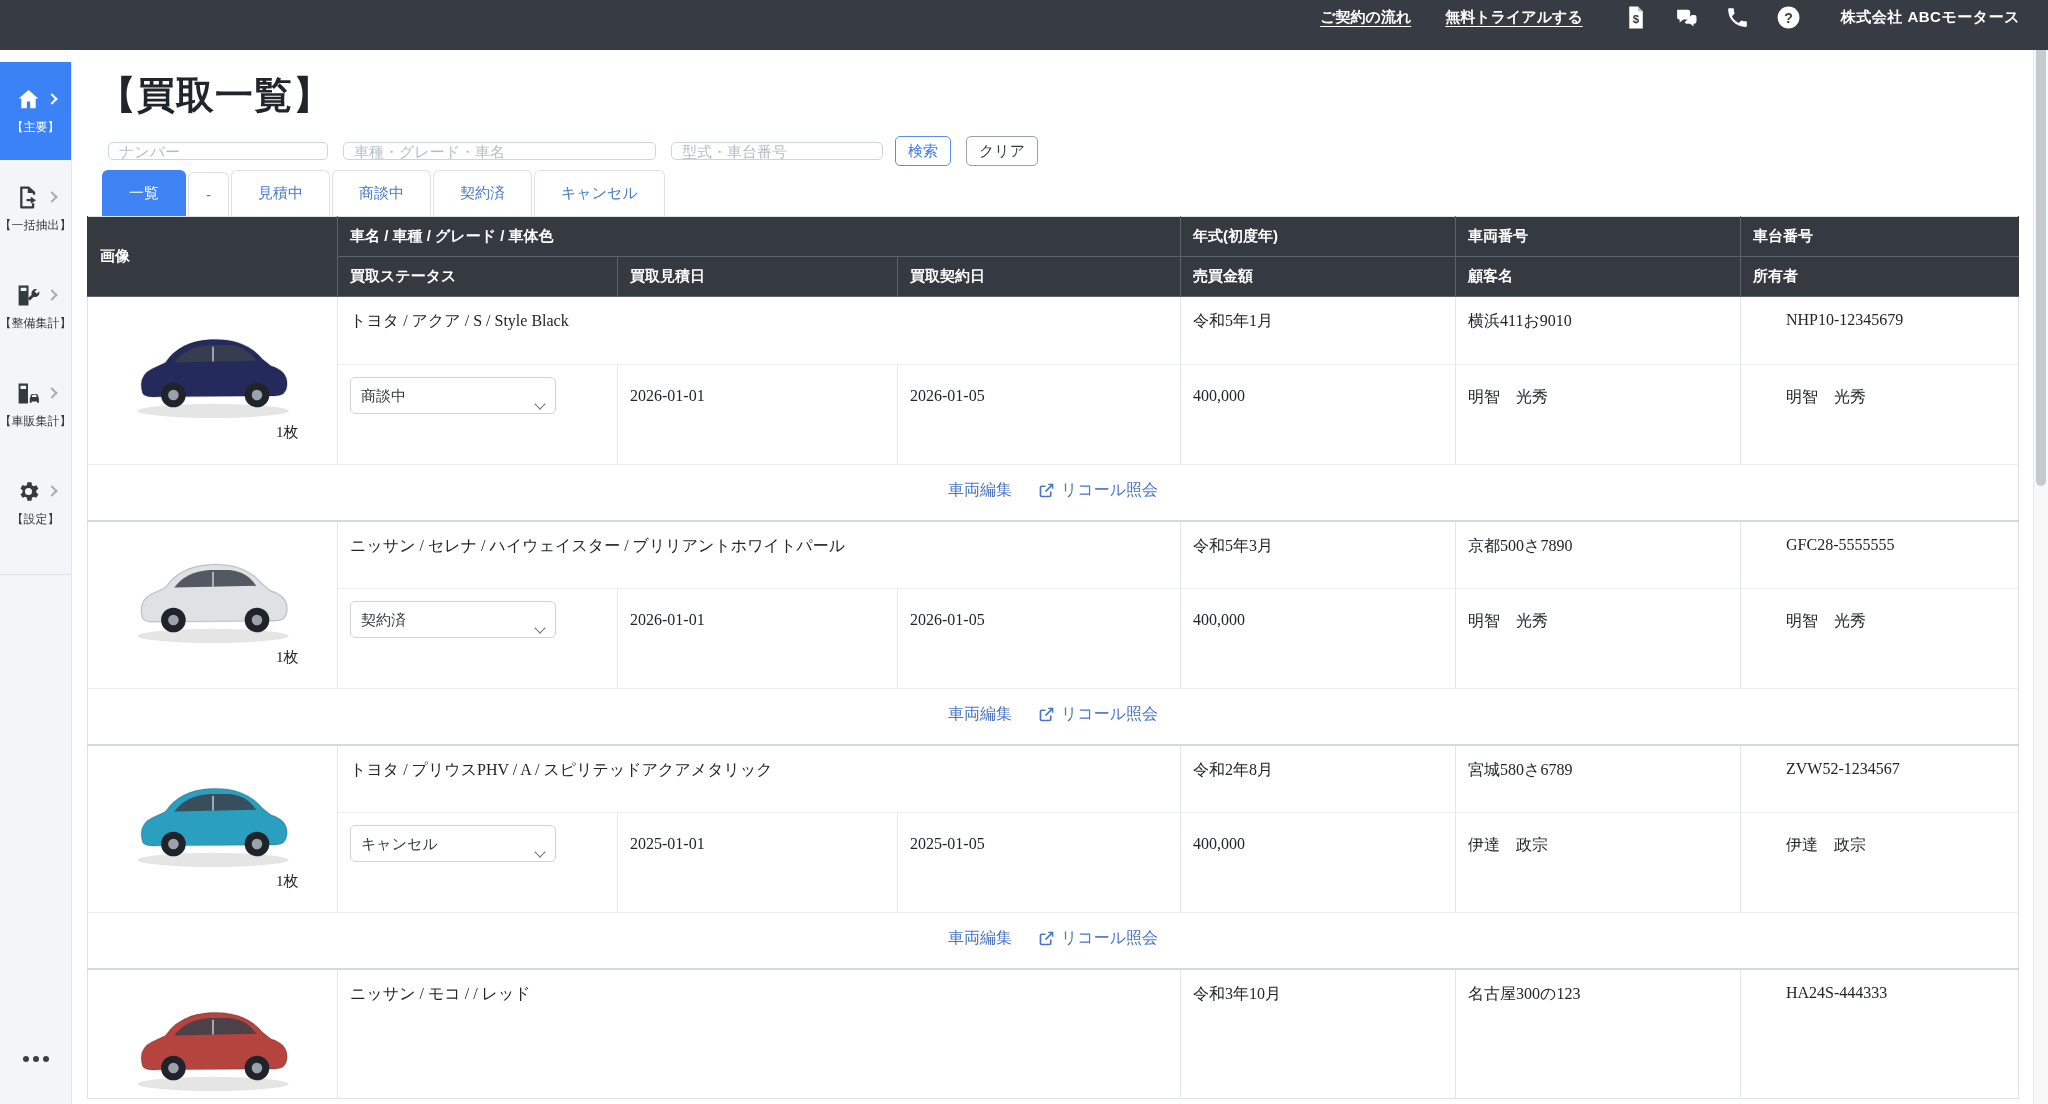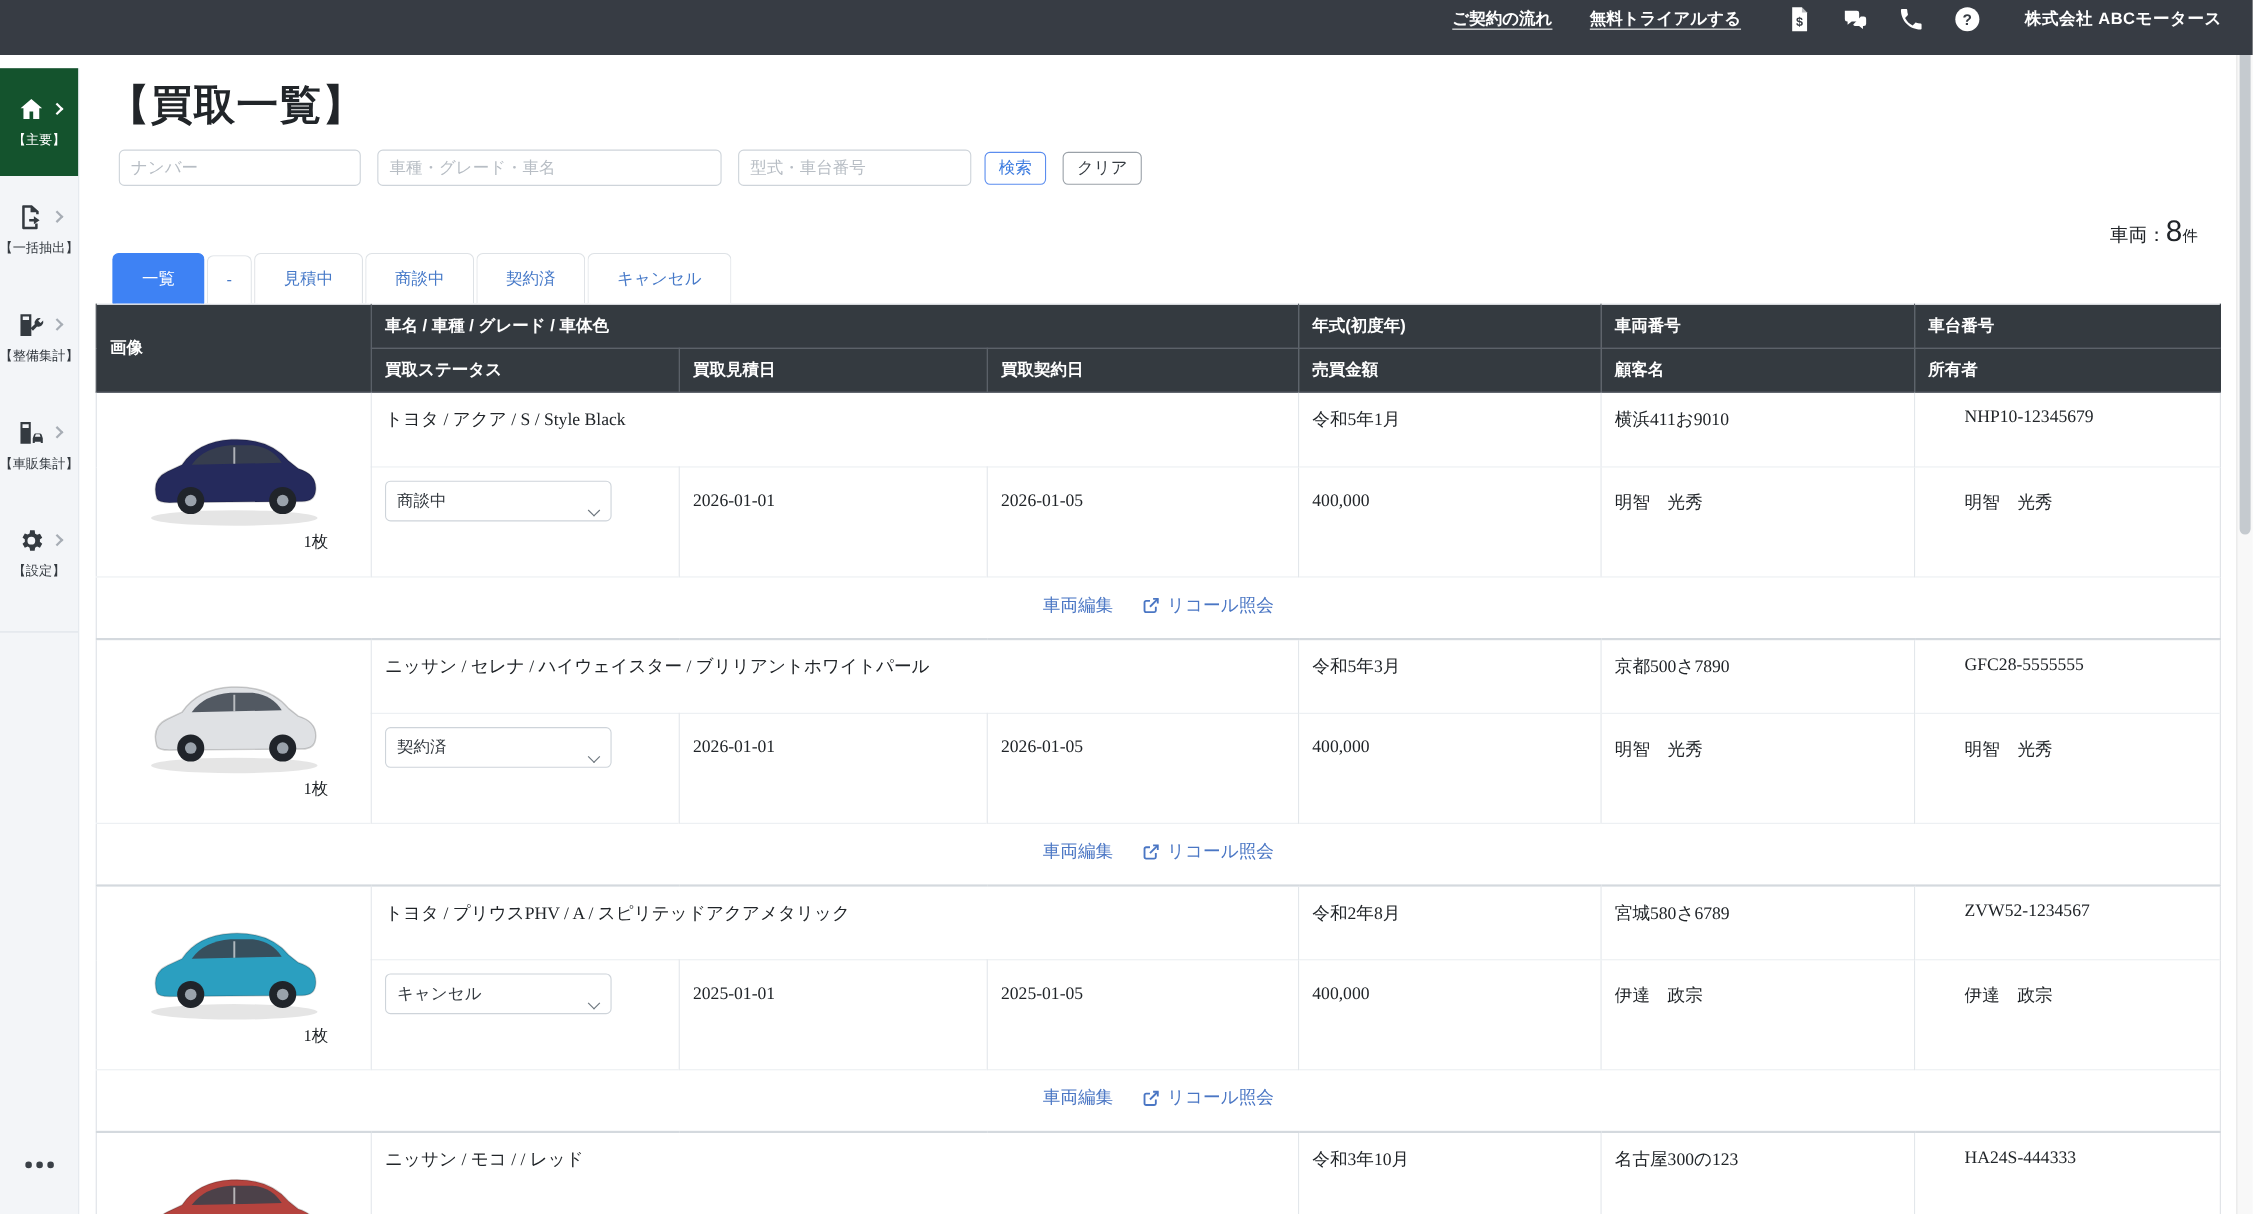--- a/index.html
+++ b/index.html
@@ -15,36 +15,36 @@
   .topbar-icons svg { width:100%; height:100%; fill:#fff; }
   .company { color:#fff; font-size:15px; font-weight:bold; letter-spacing:.5px; }
 
   
   .sidebar { position:absolute; left:0; top:62px; bottom:0; width:72px; background:#f3f5f8; border-right:1px solid #e5e9ee; z-index:4; }
   .side-item { height:98px; display:flex; flex-direction:column; align-items:center; justify-content:center; cursor:pointer; }
   .side-item .icon-row { display:flex; align-items:center; gap:7px; }
   .side-item svg { width:25px; height:25px; fill:#343a40; }
   .side-item .label { font-size:12px; margin-top:7px; color:#343a40; white-space:nowrap; }
   .chev { width:8px; height:8px; border-right:2px solid #a7adb5; border-bottom:2px solid #a7adb5; transform:rotate(-45deg); }
-  .side-item.active { background:#14532d; }
+  .side-item.active { background:#3b82f6; }
   .side-item.active svg { fill:#fff; }
   .side-item.active .label { color:#fff; }
   .side-item.active .chev { border-color:#fff; }
   .side-divider { border-top:1px solid #dde2e8; margin-top:22px; }
   .side-more { position:absolute; bottom:42px; left:0; width:72px; display:flex; justify-content:center; gap:4px; cursor:pointer; }
   .side-more i { width:6px; height:6px; border-radius:50%; background:#3a4047; }
 
   
   .main { position:absolute; left:72px; top:62px; right:0; bottom:0; background:#fff; padding-top:8px; }
   .page-title { font-family:"Liberation Serif", serif; font-size:38px; font-weight:600; margin:0 0 8px 26px; letter-spacing:1px; }
   .help-line { margin-left:28px; font-size:13.5px; color:#212529; }
   .help-line a { color:#4878c8; text-decoration:none; cursor:pointer; }
 
   .search-row { display:flex; align-items:center; gap:15px; margin:15px 0 0 36px; }
-  .search-row input { height:33px; border:1px solid #ced4da; border-radius:5px; padding:0 10px; font-size:15px; color:#212529; font-family:inherit; }
+  .search-row input { height:18px; border:1px solid #ced4da; border-radius:5px; padding:0 10px; font-size:15px; color:#212529; font-family:inherit; }
   .search-row input::placeholder { color:#b7bdc4; }
   .in-number { width:220px; }
   .in-model { width:313px; }
   .in-chassis { width:212px; }
   .btn { height:30px; border-radius:5px; background:#fff; font-size:15px; padding:0 12px; cursor:pointer; font-family:inherit; }
   .btn-search { border:1px solid #5b8def; color:#3d7ce0; margin-left:-3px; }
   .btn-clear { border:1px solid #9aa1a8; color:#343a40; }
 
   .count-row { text-align:right; padding-right:50px; margin-top:26px; white-space:nowrap; }
   .count-row .c-pre { font-size:17px; }
@@ -187,23 +187,20 @@
   <h1 class="page-title">【買取一覧】</h1>
 
   <div class="search-row">
     <input class="in-number" type="text" placeholder="ナンバー" style="">
     <input class="in-model" type="text" placeholder="車種・グレード・車名" style="">
     <input class="in-chassis" type="text" placeholder="型式・車台番号" style="">
     <button class="btn btn-search">検索</button>
     <button class="btn btn-clear">クリア</button>
   </div>
 
-  <div class="count-row">
-    <span class="c-pre">車両：</span><span class="c-val">8</span><span class="c-suf">件</span>
-  </div>
 
   <div class="tabs">
     <a class="tab active">一覧</a>
     <a class="tab dash">-</a>
     <a class="tab">見積中</a>
     <a class="tab">商談中</a>
     <a class="tab">契約済</a>
     <a class="tab">キャンセル</a>
   </div>
 

